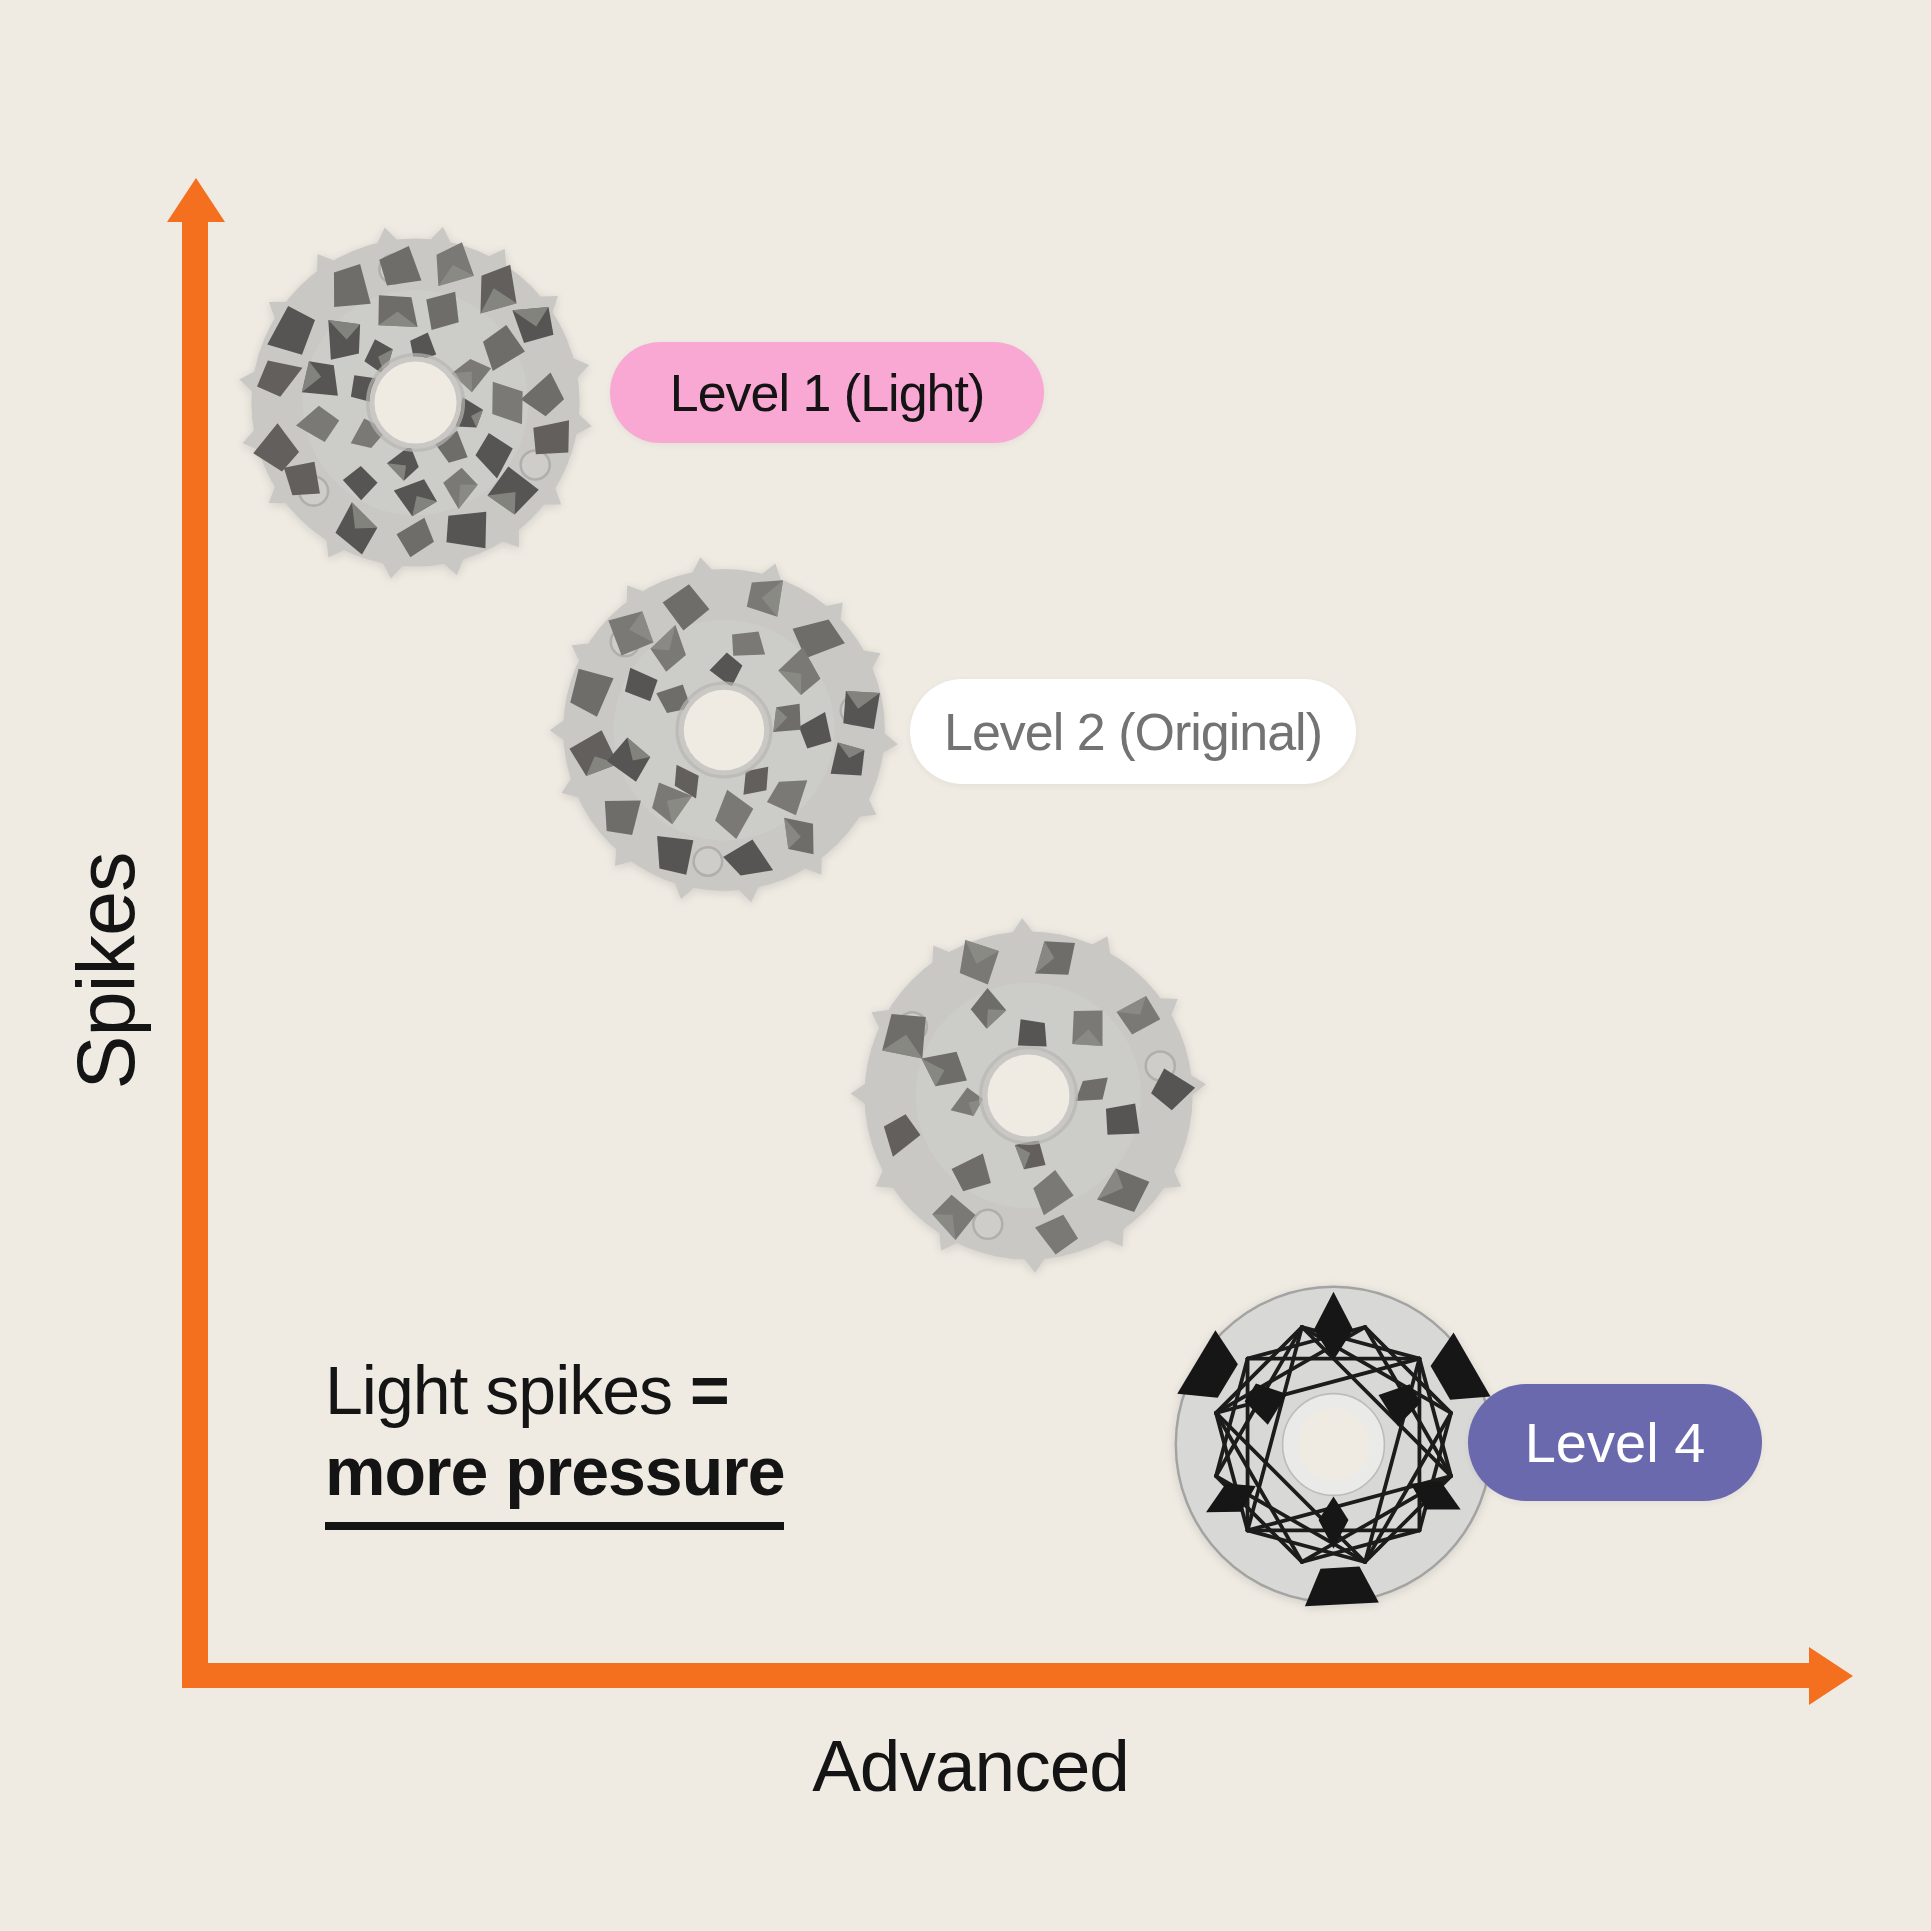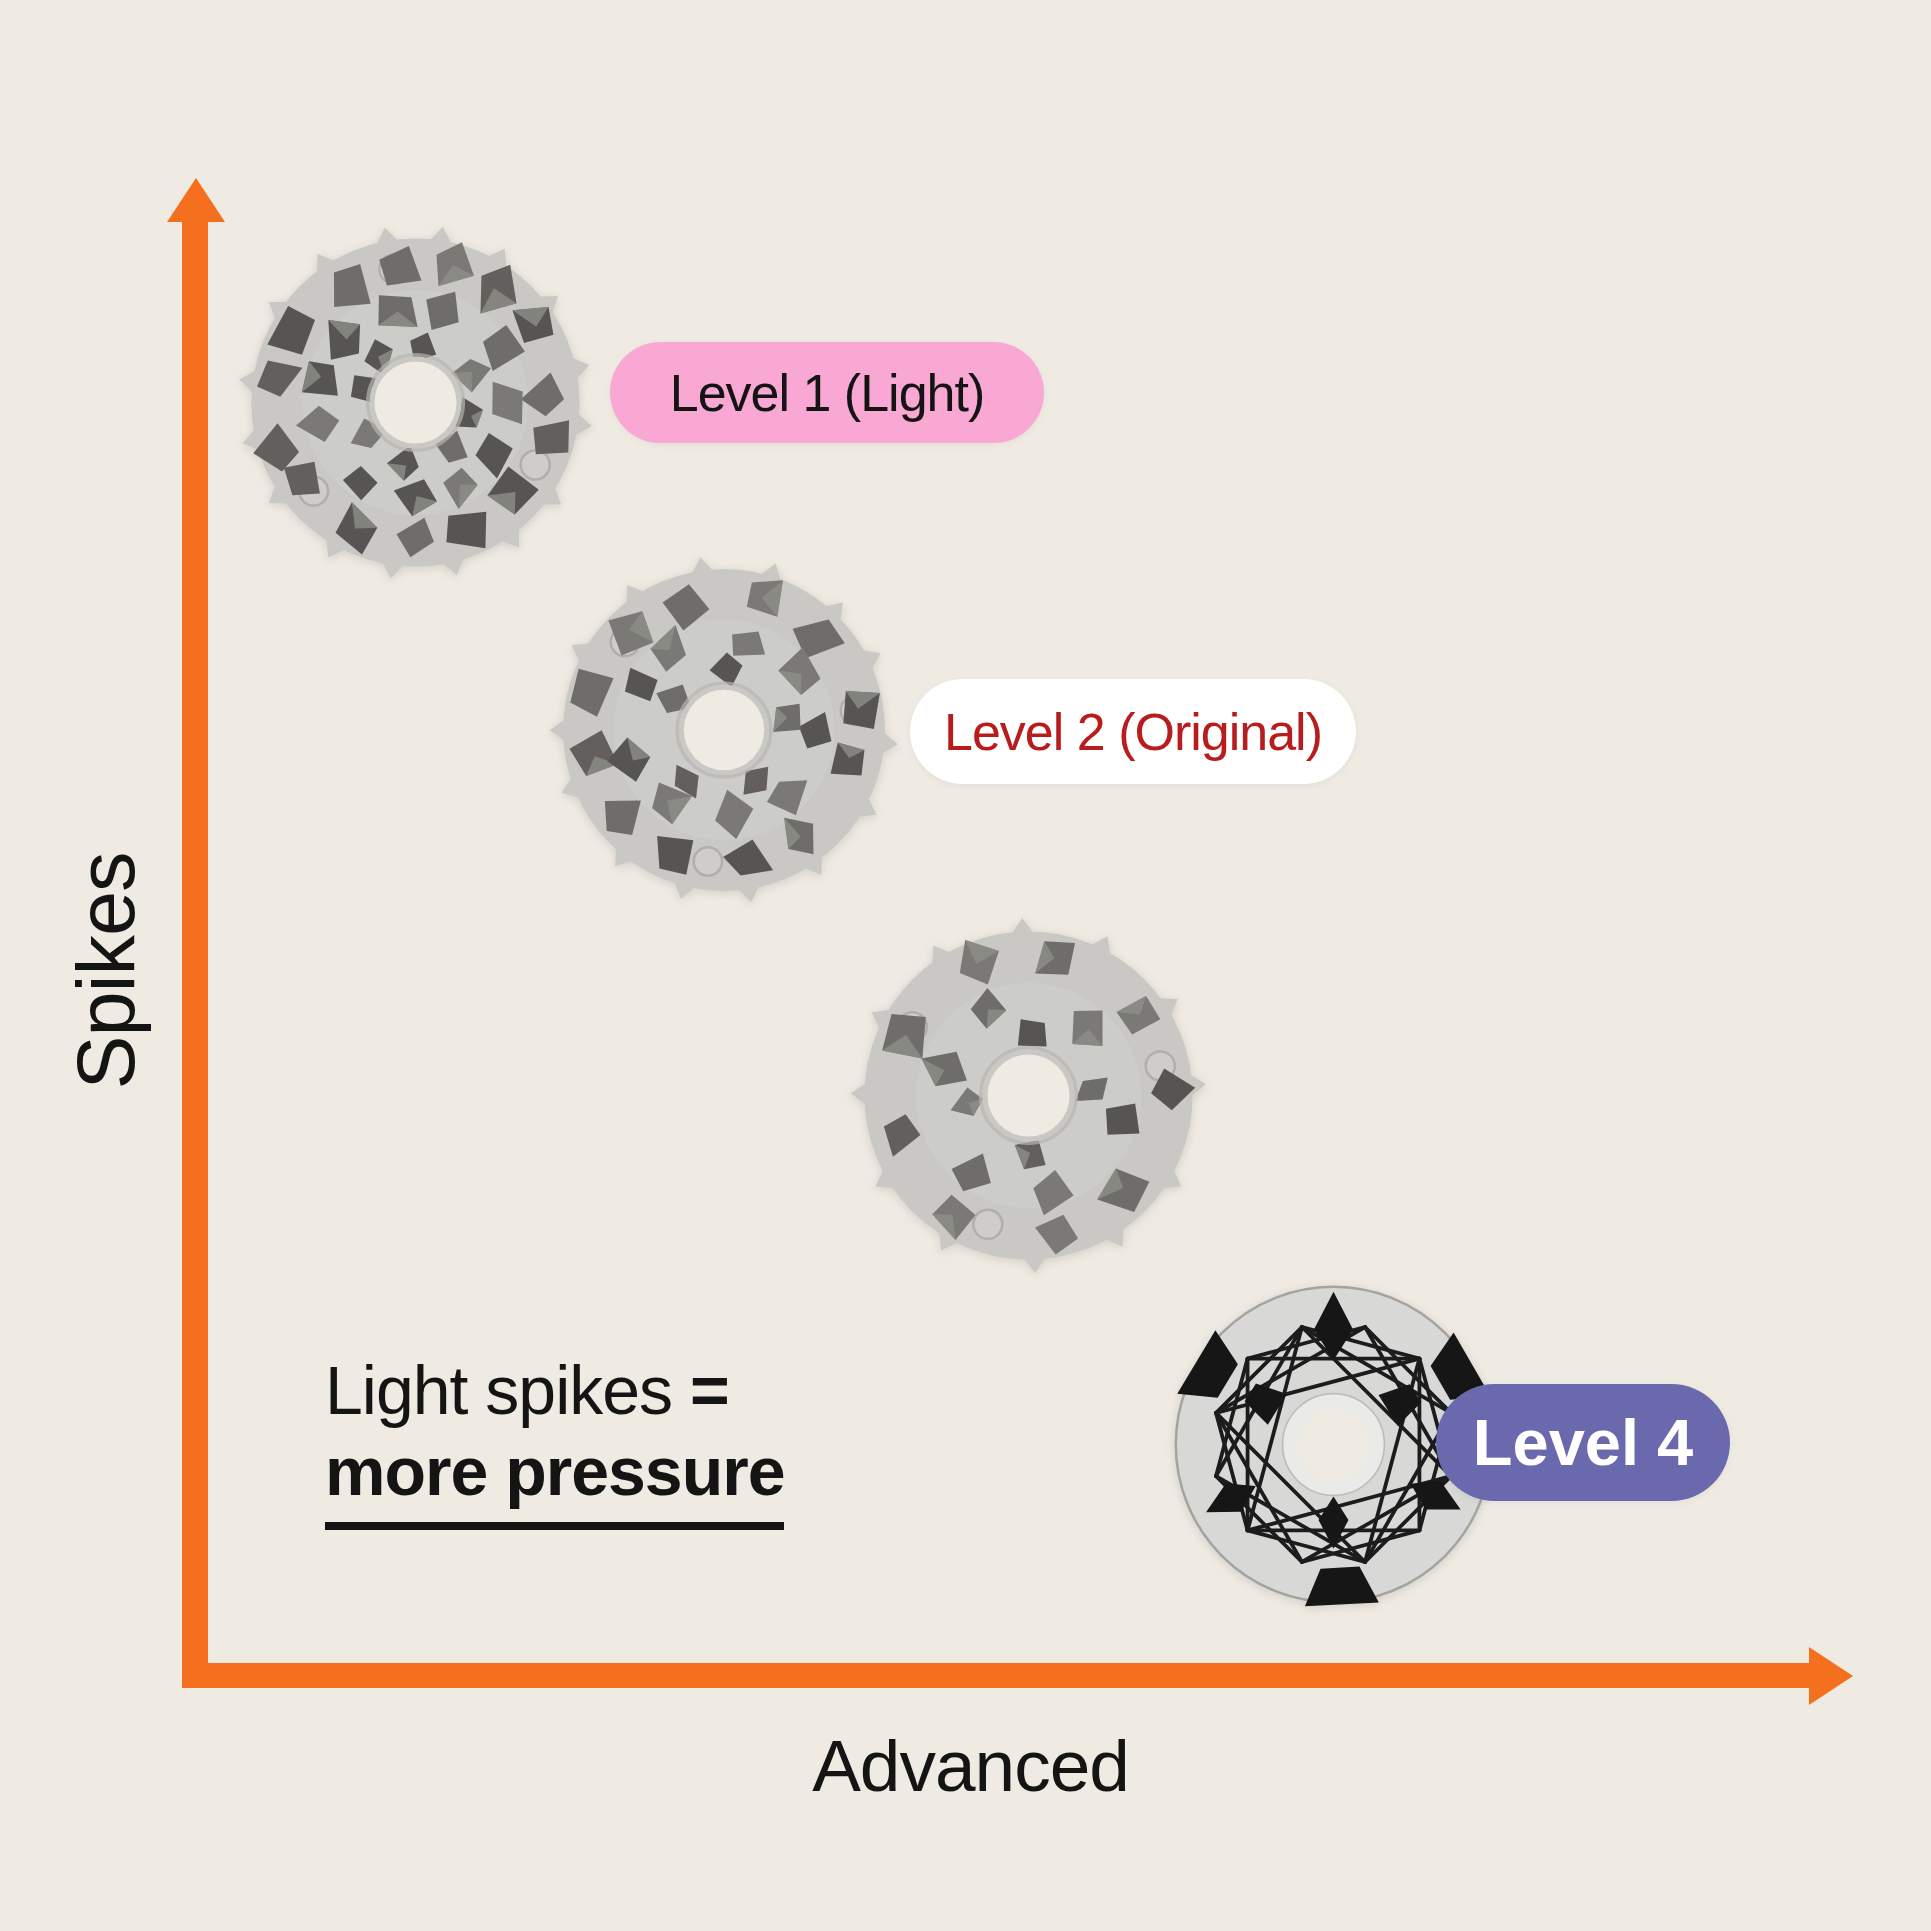--- a/index.html
+++ b/index.html
@@ -26,22 +26,22 @@
   .x-label{position:absolute;left:729px;top:1719px;width:483px;height:93px;
     display:flex;align-items:center;justify-content:center;
     font-size:73px;letter-spacing:-1px;}
   
   .pill{position:absolute;display:flex;align-items:center;justify-content:center;
     background:#ffffff;border-radius:965px;font-size:52px;letter-spacing:-1px;
     box-shadow:0 1.9px 7.7px rgba(0,0,0,0.05);white-space:nowrap;}
   .pill-1{left:610px;top:342px;width:434px;height:101px;}
   .pill-2{left:910px;top:679px;width:446px;height:105px;}
   .pill-3{left:1214px;top:1042px;width:461px;height:106px;}
-  .pill-4{left:1436px;top:1384px;width:294px;height:117px;
-    background:#6b69ae;color:#ffffff;font-weight:700;font-size:65px;letter-spacing:0;}
+  .pill-4{left:1468px;top:1384px;width:294px;height:117px;
+    background:#6b69ae;color:#ffffff;font-weight:400;font-size:56px;letter-spacing:0;}
   
   .annotation{position:absolute;left:325px;top:1350px;line-height:81px;font-size:68px;letter-spacing:-1px;}
   .annotation .eq{font-weight:700;}
   .ann-line2{display:inline-block;font-weight:700;
     border-bottom:8.7px solid #141414;padding-bottom:9.7px;}
   
   .disc{position:absolute;filter:drop-shadow(0 2.9px 4.8px rgba(0,0,0,0.12));}
   #disc1{left:236px;top:223px;width:359px;height:359px;}
   #disc2{left:548px;top:554px;width:352px;height:352px;}
   #disc3{left:849px;top:916px;width:359px;height:359px;}
@@ -287,21 +287,21 @@
       <polygon points="0.0,63.5 -9.1,46.0 0.0,31.7 9.1,46.0" fill="#161616"></polygon>
       <polygon points="-77.6,41.3 -65.5,23.7 -47.3,25.2 -56.3,41.0" fill="#161616"></polygon>
       <polygon points="77.4,39.5 56.1,39.6 46.9,23.9 65.0,22.1" fill="#161616"></polygon>
       <polygon points="-54.1,-26.2 -47.2,-37.2 -28.3,-30.7 -40.0,-12.0" fill="#161616"></polygon>
       <polygon points="46.4,-36.6 53.3,-25.6 39.1,-11.4 27.4,-30.2" fill="#161616"></polygon>
       <circle cx="0" cy="0" r="31" fill="#eaeae8" stroke="#bcbcba" stroke-width="1"></circle>
       <circle cx="0" cy="0" r="22" fill="#efebe3"></circle>
     </svg>
 
   <div class="pill pill-1" style="background: #f9a8d4; color: rgb(20, 20, 20);">Level 1 (Light)</div>
-  <div class="pill pill-2" style="background: rgb(255, 255, 255); color: #b91c1c;">Level 2 (Original)</div>
+  <div class="pill pill-2" style="background: rgb(255, 255, 255); color: #737373;">Level 2 (Original)</div>
   <div class="pill pill-4" style="background: rgb(107, 105, 174); color: rgb(255, 255, 255);">Level 4</div>
 
   <div class="annotation">
     <div class="ann-line1"><span>Light spikes</span> <span class="eq">=</span></div>
     <div class="ann-line2">more pressure</div>
   </div>
 
 </div>
 
 

